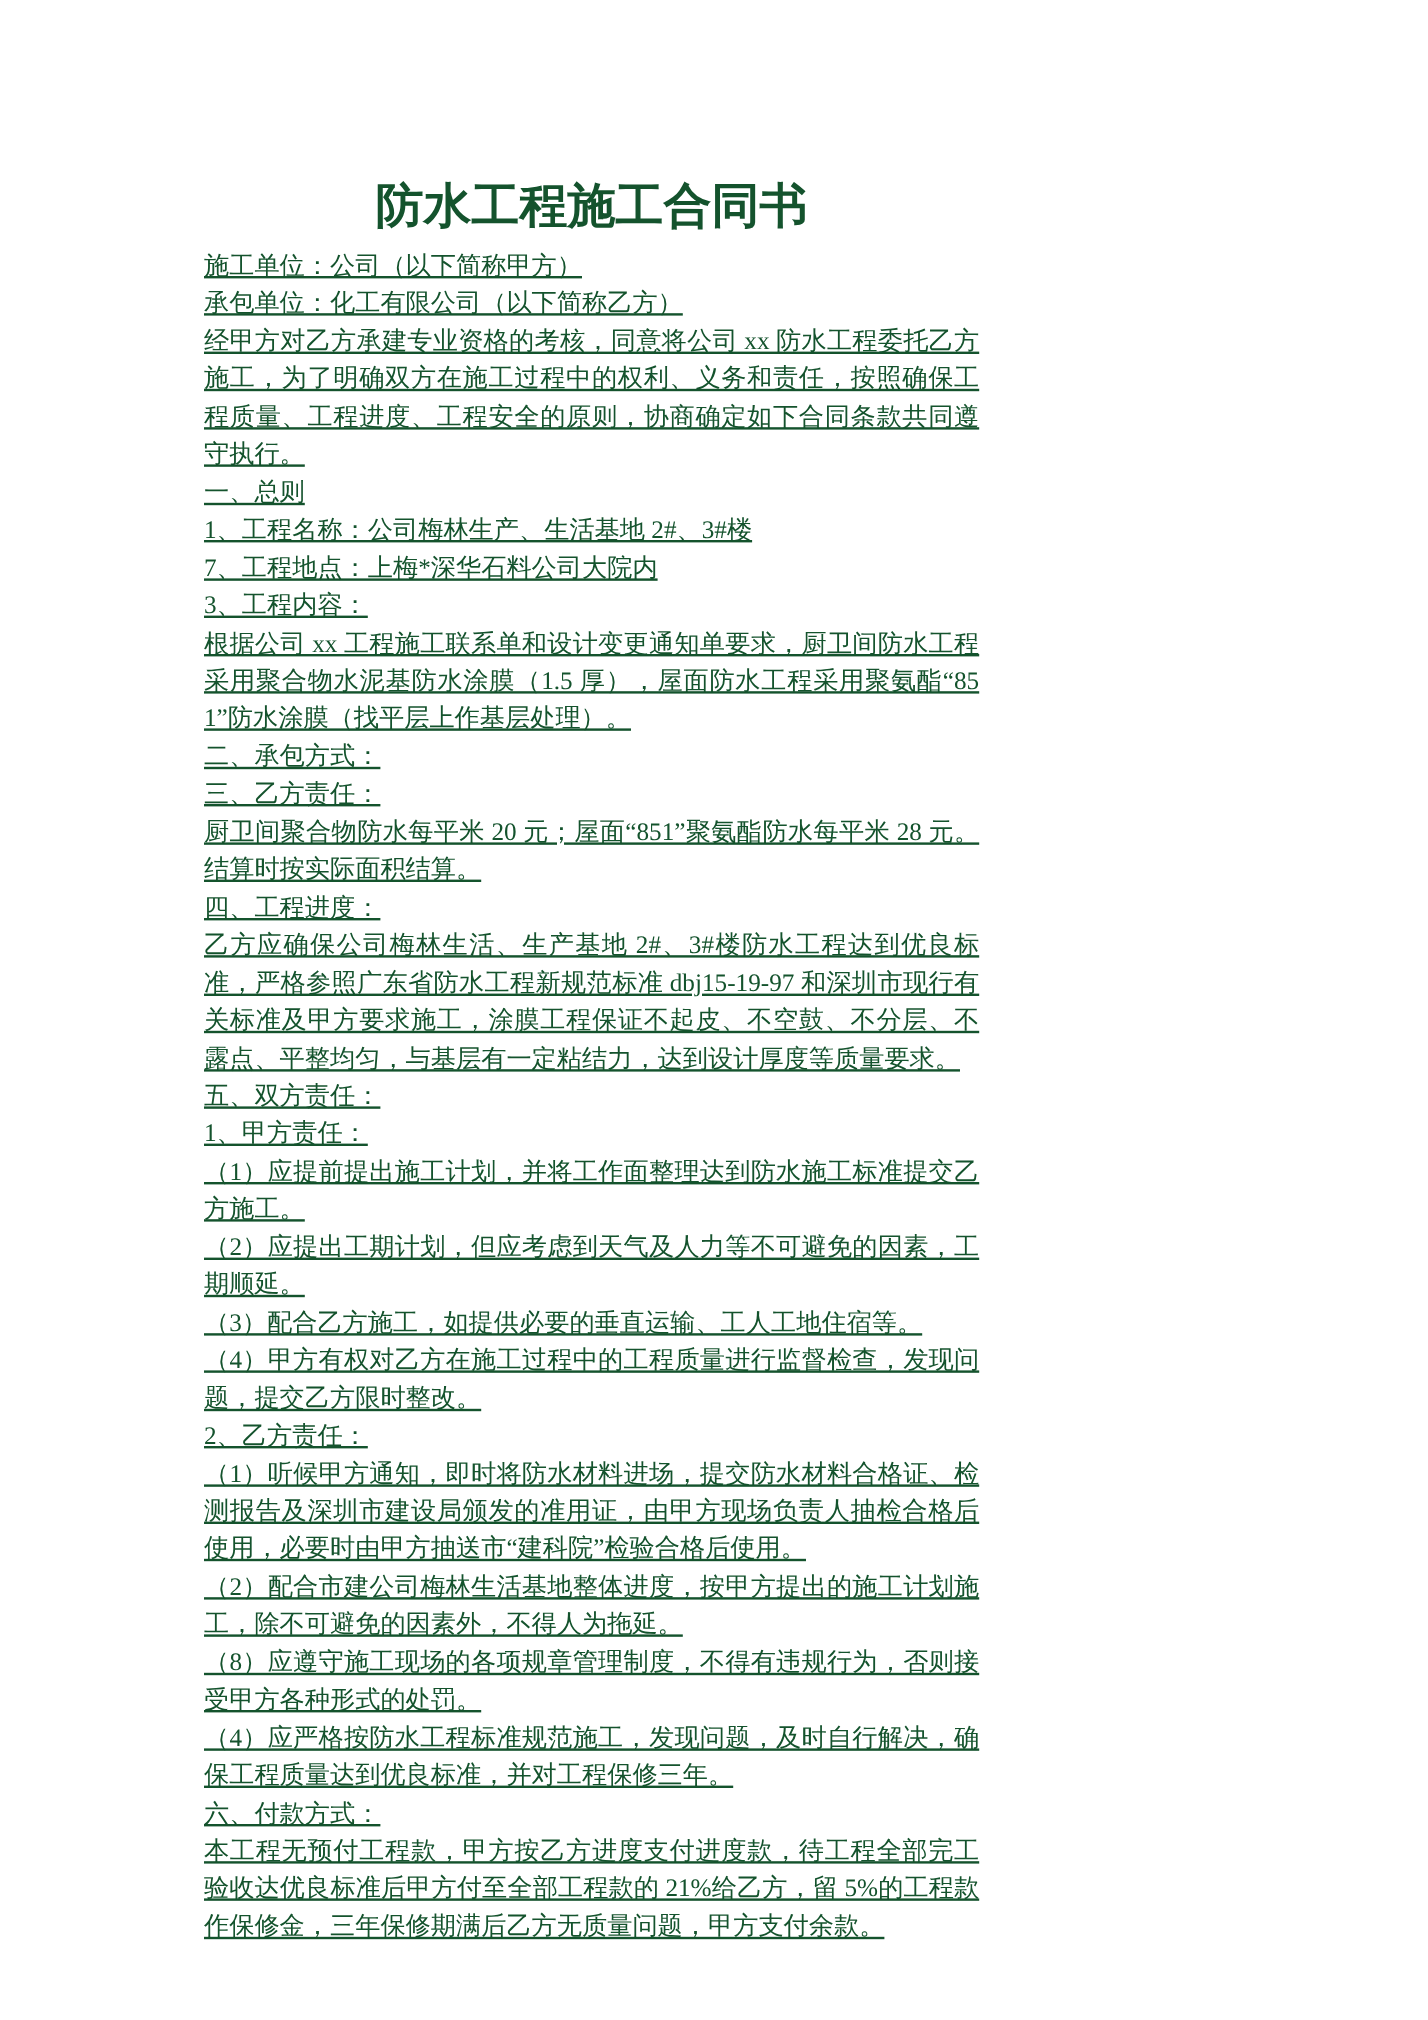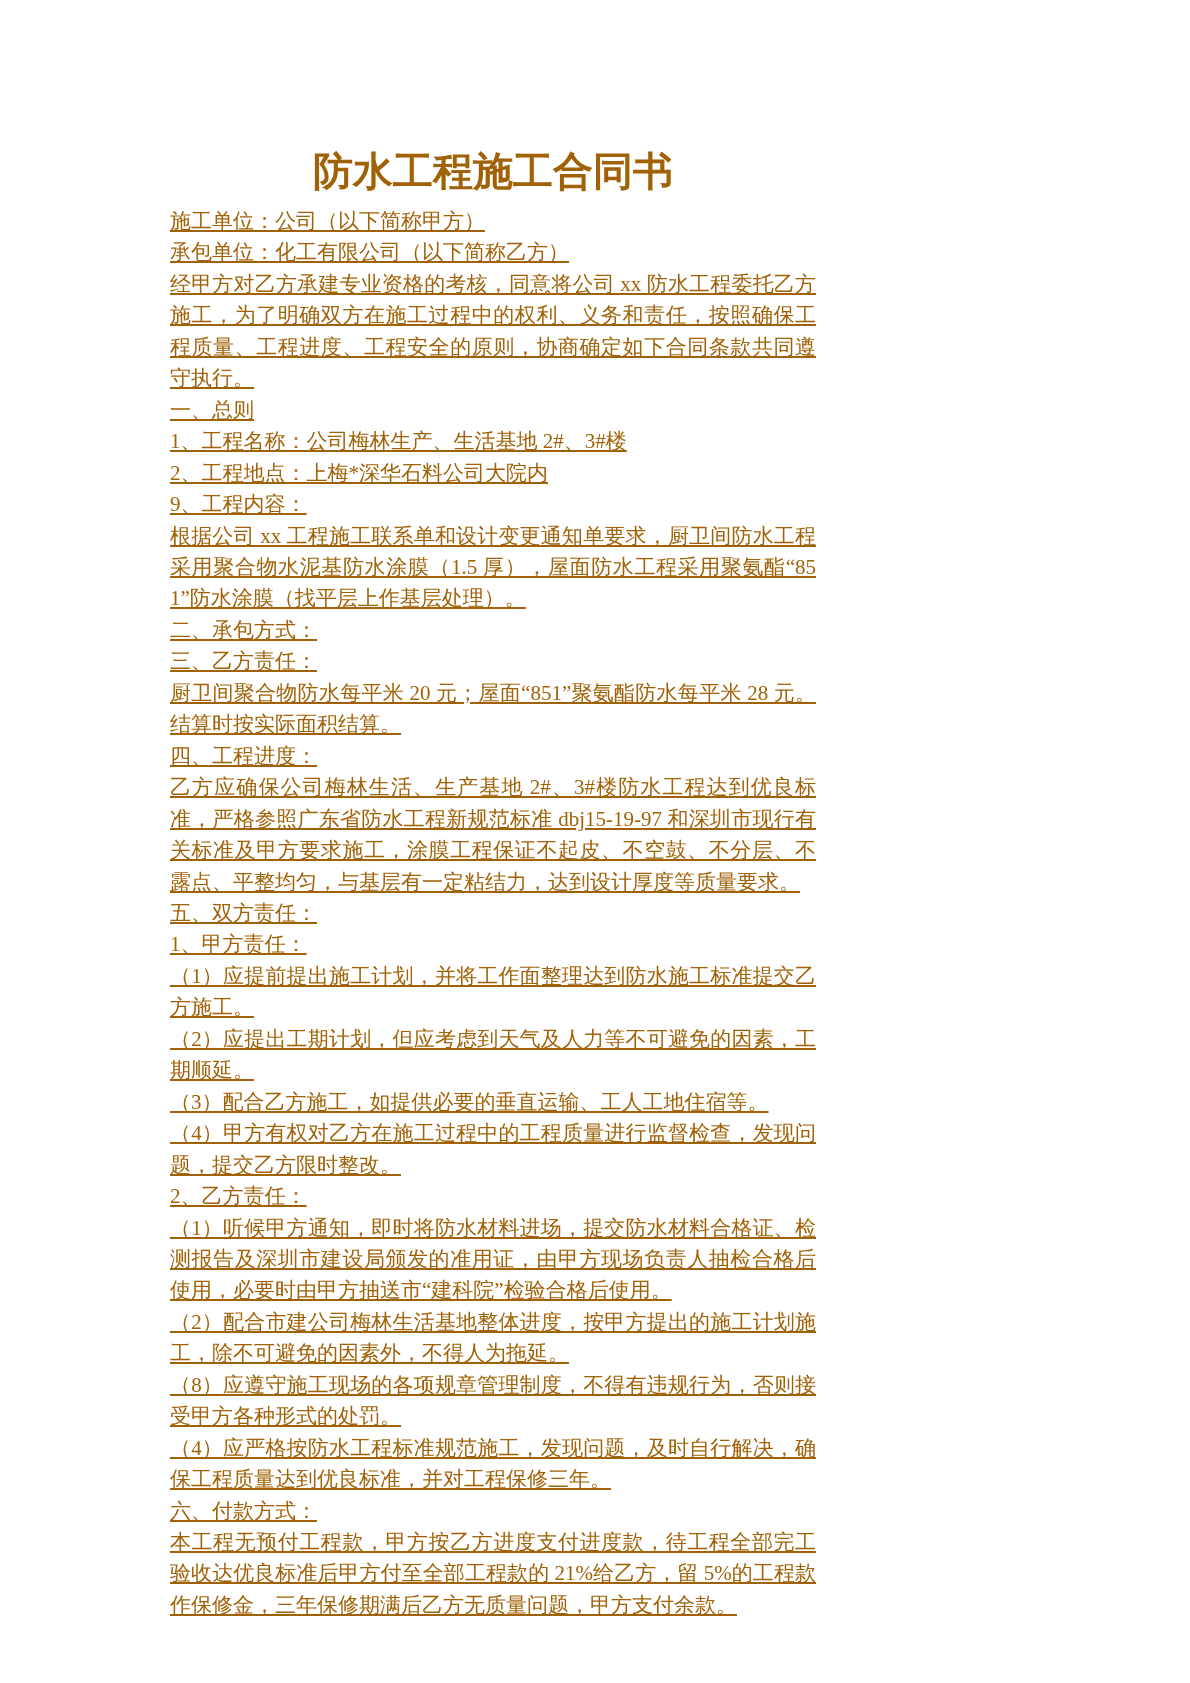--- a/index.html
+++ b/index.html
@@ -6,21 +6,21 @@
     margin: 0;
     padding: 0;
     background: #ffffff;
   }
   .page {
     position: relative;
     width: 984px;
     height: 1683px;
     box-sizing: border-box;
     background: #ffffff;
-    color: #a16207;
+    color: #14532d;
     padding: 146px 168px 0 170px;
     overflow: hidden;
     font-family: "Liberation Serif", "DejaVu Serif", serif;
   }
   .doc-title {
     margin: 0 0 8px 0;
     font-size: 40px;
     line-height: 52px;
     font-weight: bold;
     text-align: center;
@@ -40,22 +40,22 @@
 <body>
 
 <div class="page">
   <h1 class="doc-title">防水工程施工合同书</h1>
   <div class="doc-body">
     <p>施工单位：公司（以下简称甲方）</p>
     <p>承包单位：化工有限公司（以下简称乙方）</p>
     <p>经甲方对乙方承建专业资格的考核，同意将公司 xx 防水工程委托乙方施工，为了明确双方在施工过程中的权利、义务和责任，按照确保工程质量、工程进度、工程安全的原则，协商确定如下合同条款共同遵守执行。</p>
     <p>一、总则</p>
     <p>1、工程名称：公司梅林生产、生活基地 2#、3#楼</p>
-    <p>2、工程地点：上梅*深华石料公司大院内</p>
-    <p>9、工程内容：</p>
+    <p>7、工程地点：上梅*深华石料公司大院内</p>
+    <p>3、工程内容：</p>
     <p>根据公司 xx 工程施工联系单和设计变更通知单要求，厨卫间防水工程采用聚合物水泥基防水涂膜（1.5 厚），屋面防水工程采用聚氨酯“851”防水涂膜（找平层上作基层处理）。</p>
     <p>二、承包方式：</p>
     <p>三、乙方责任：</p>
     <p>厨卫间聚合物防水每平米 20 元；屋面“851”聚氨酯防水每平米 28 元。结算时按实际面积结算。</p>
     <p>四、工程进度：</p>
     <p>乙方应确保公司梅林生活、生产基地 2#、3#楼防水工程达到优良标准，严格参照广东省防水工程新规范标准 dbj15-19-97 和深圳市现行有关标准及甲方要求施工，涂膜工程保证不起皮、不空鼓、不分层、不露点、平整均匀，与基层有一定粘结力，达到设计厚度等质量要求。</p>
     <p>五、双方责任：</p>
     <p>1、甲方责任：</p>
     <p>（1）应提前提出施工计划，并将工作面整理达到防水施工标准提交乙方施工。</p>
     <p>（2）应提出工期计划，但应考虑到天气及人力等不可避免的因素，工期顺延。</p>

